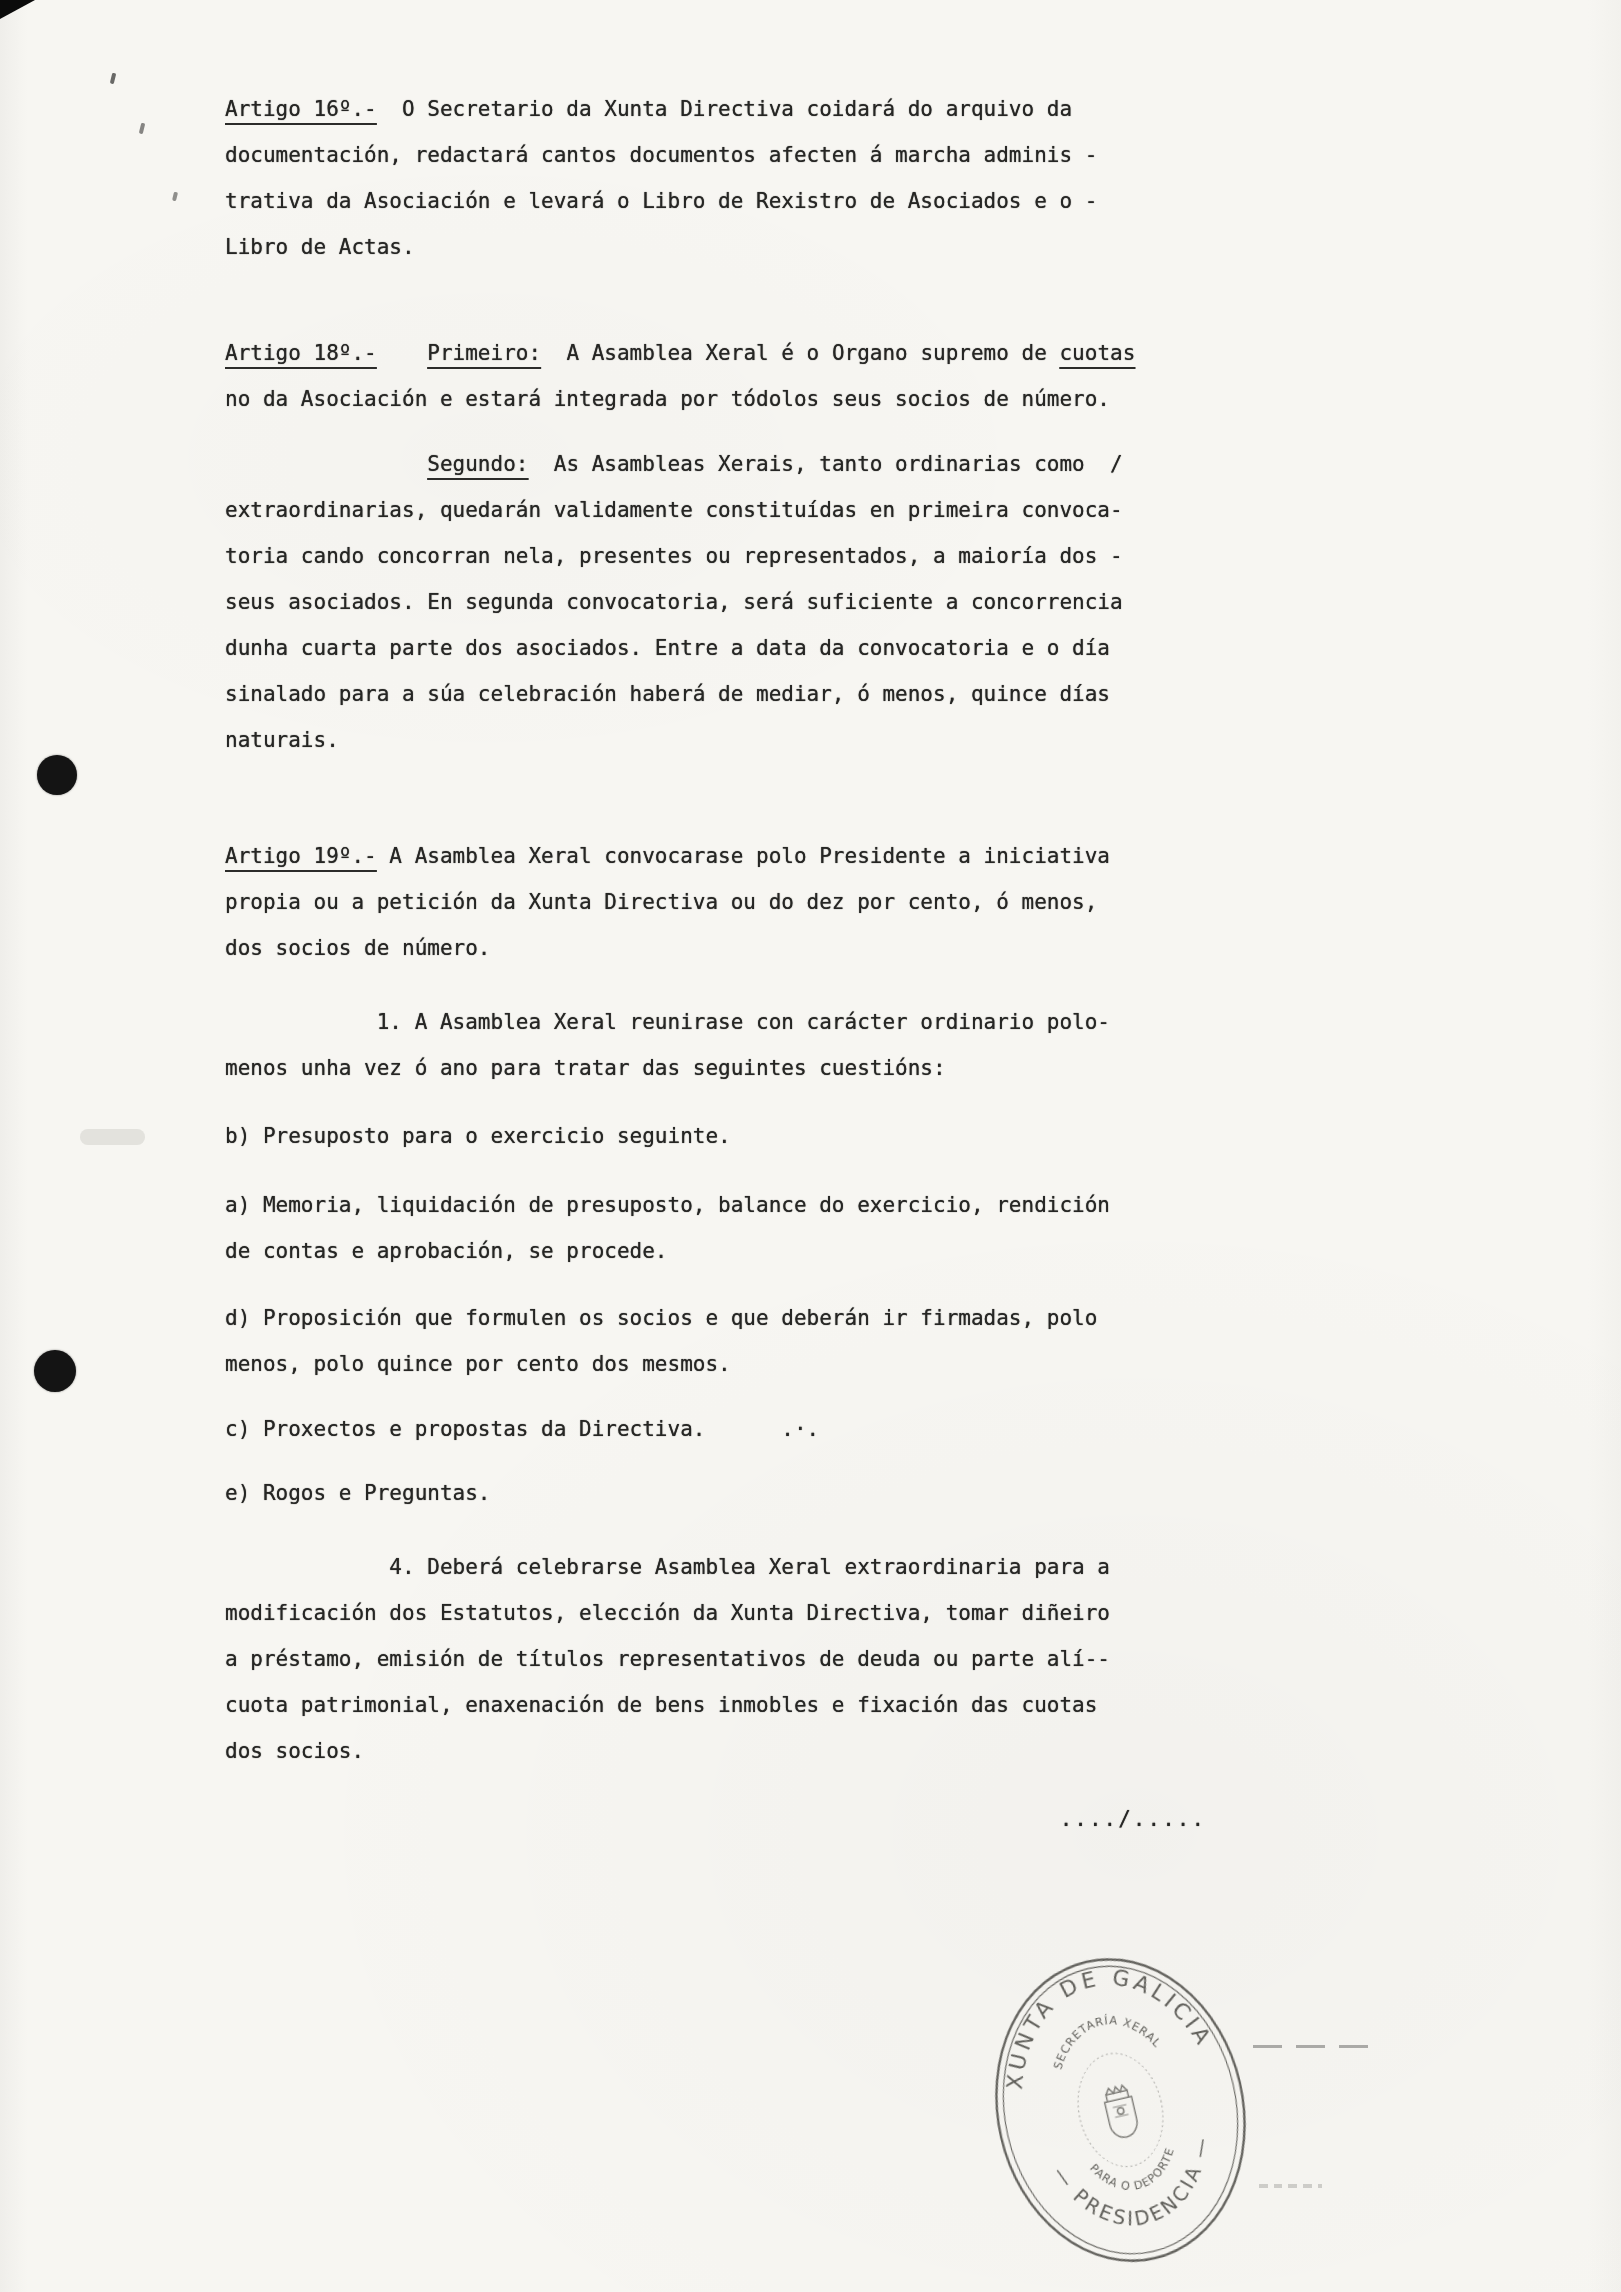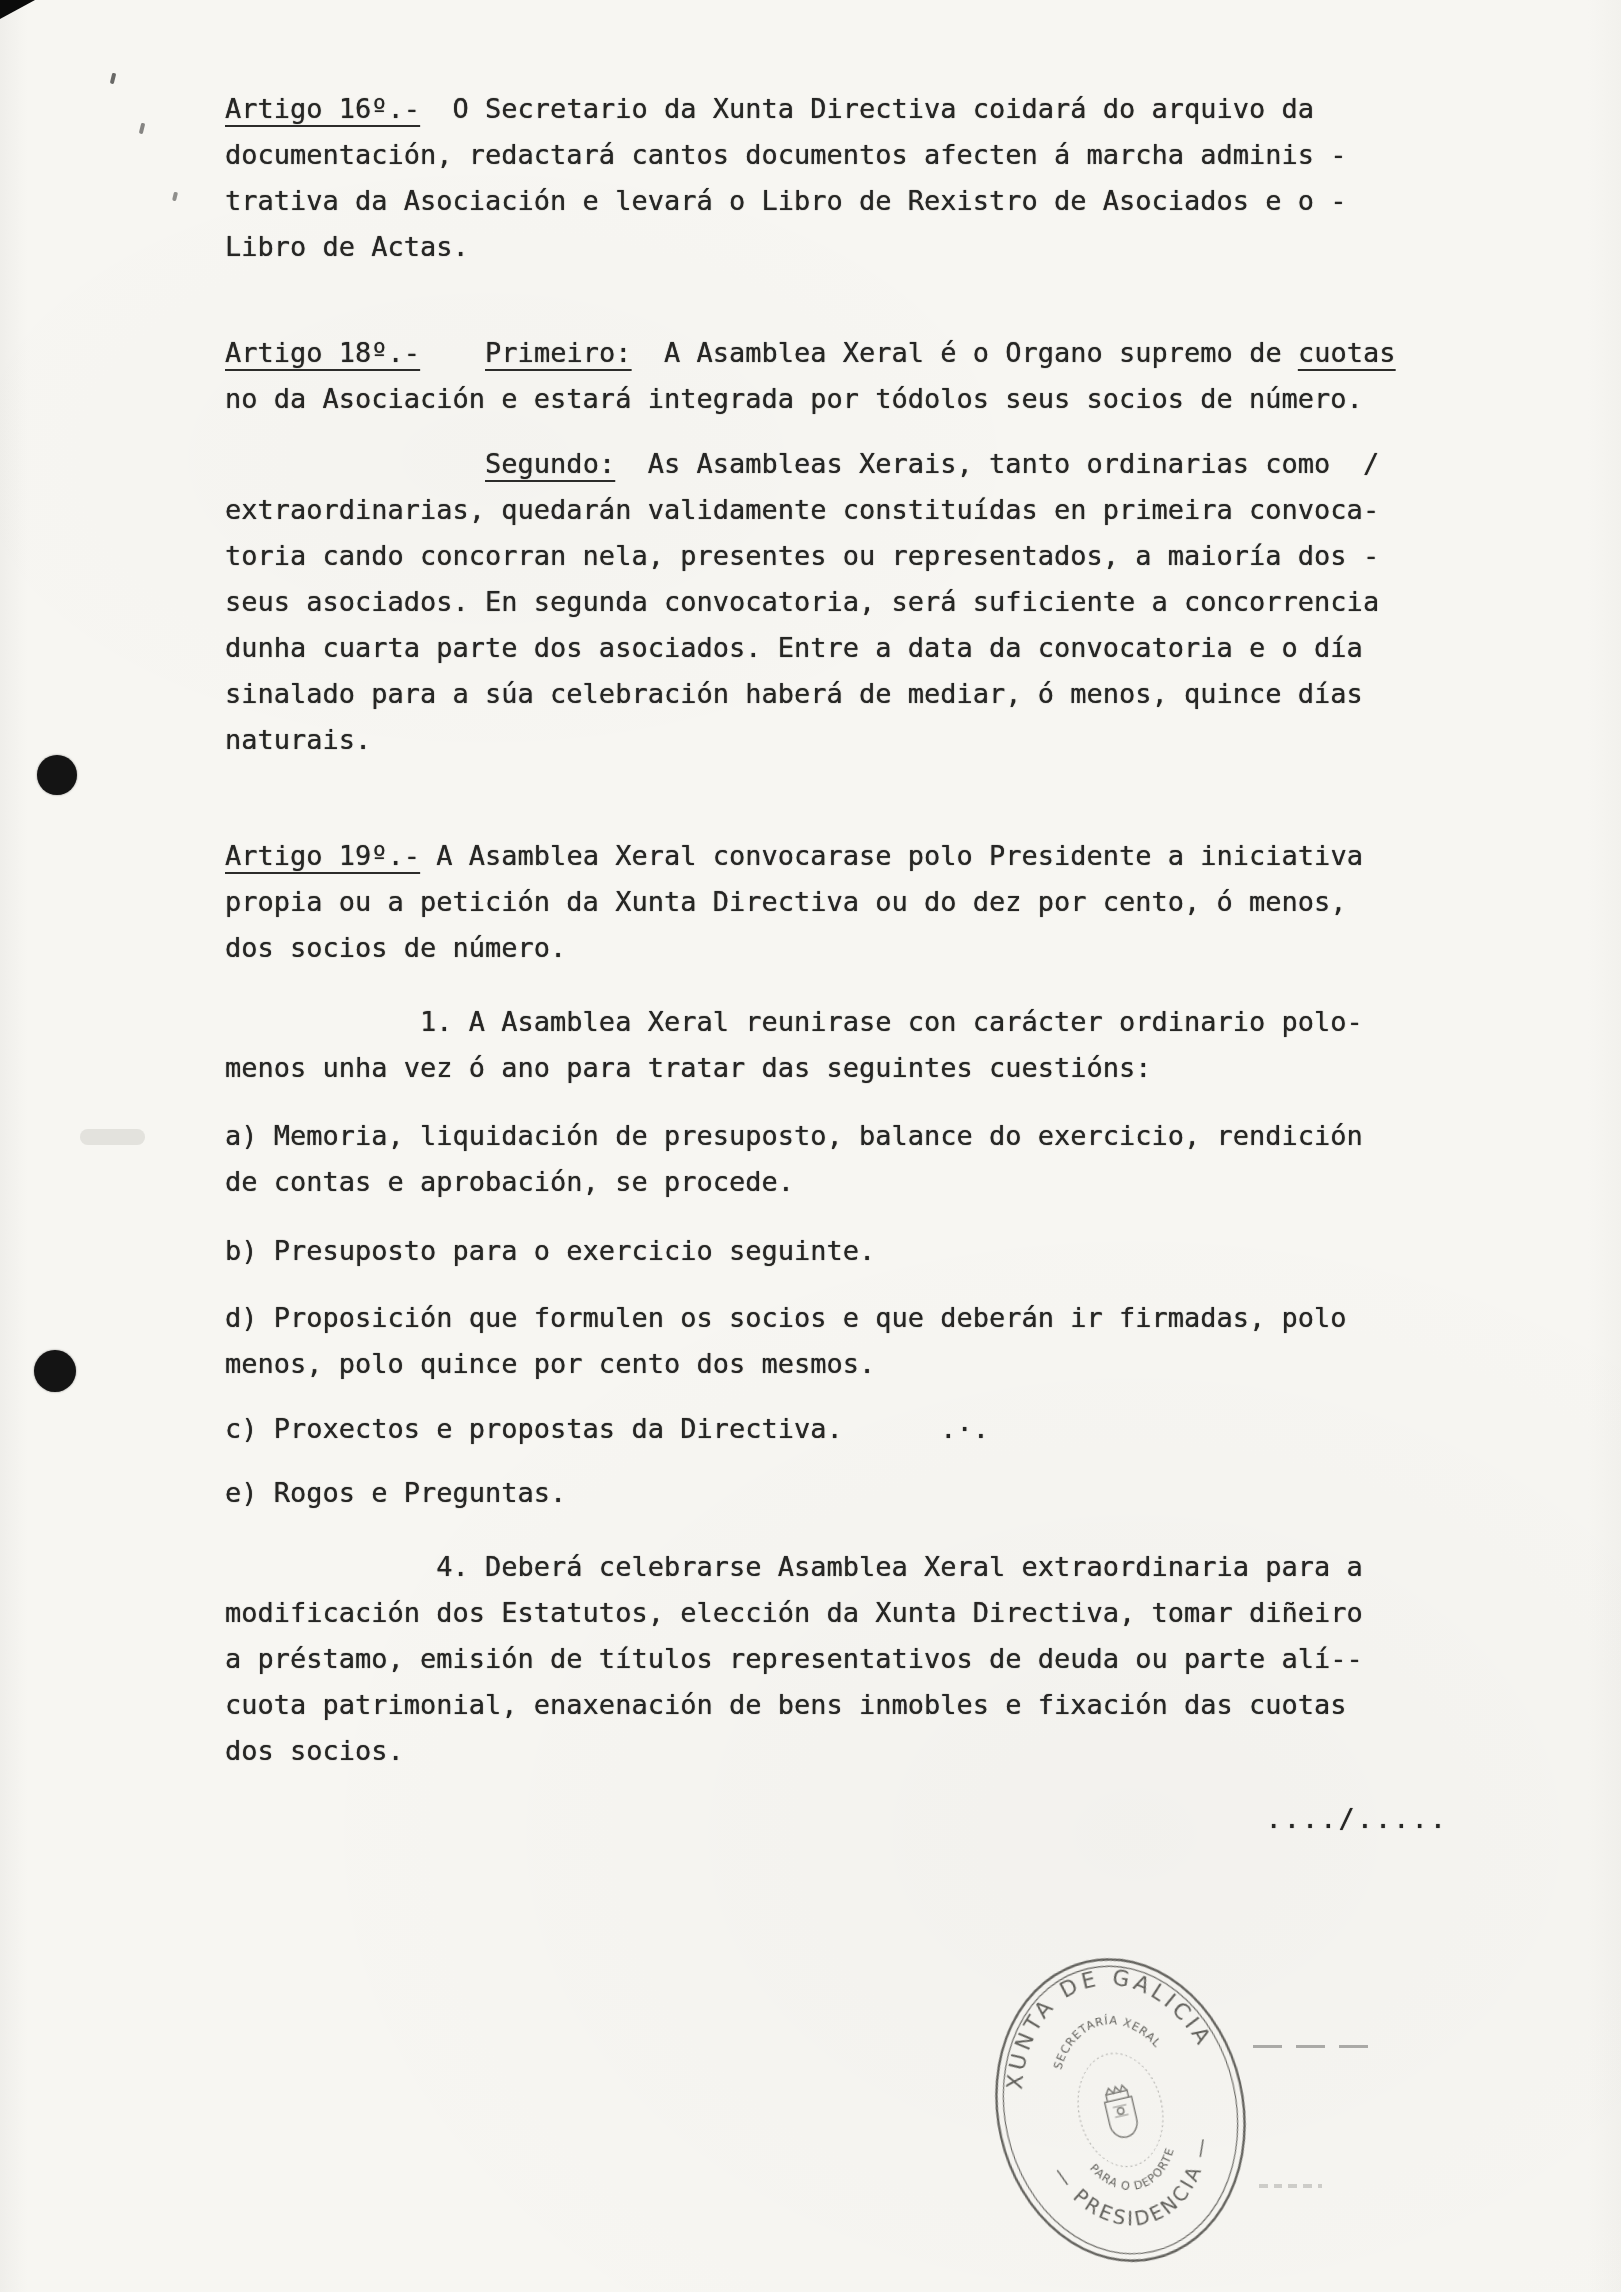--- a/index.html
+++ b/index.html
@@ -10,21 +10,21 @@
     background:
       radial-gradient(ellipse 882px 490px at 30% 20%, rgba(0,0,0,0.012), transparent 70%),
       radial-gradient(ellipse 1176px 882px at 70% 80%, rgba(0,0,0,0.018), transparent 75%),
       linear-gradient(90deg, #efeeea 0px, #f7f6f2 27.4px, #f7f6f2 1588px, #f2f1ed 1621px),
       #f7f6f2;
     overflow:hidden;
     font-family:"DejaVu Sans Mono", monospace;
   }
   .content{
     position:absolute;left:225px;top:86px;width:1333px;
-    font-size:27px;line-height:46px;
+    font-size:21px;line-height:46px;
     color:#262624;
     text-shadow:0 0 1px rgba(35,35,33,0.85);
     white-space:pre;
   }
   .para{margin:0;}
   .m17{margin-top:53px}
   .m18a{margin-top:60px}
   .m18b{margin-top:18.6px}
   .m19{margin-top:70px}
   .m191{margin-top:28px}
@@ -99,22 +99,22 @@
 Libro de Actas.</span></p><p class="para m18a"><span class="u">Artigo 18º.-</span><span>    </span><span class="u">Primeiro:</span><span>  A Asamblea Xeral é o Organo supremo de </span><span class="u">cuotas</span><span>
 no da Asociación e estará integrada por tódolos seus socios de número.</span></p><p class="para m18b"><span>                </span><span class="u">Segundo:</span><span>  As Asambleas Xerais, tanto ordinarias como  /
 extraordinarias, quedarán validamente constituídas en primeira convoca-
 toria cando concorran nela, presentes ou representados, a maioría dos -
 seus asociados. En segunda convocatoria, será suficiente a concorrencia
 dunha cuarta parte dos asociados. Entre a data da convocatoria e o día
 sinalado para a súa celebración haberá de mediar, ó menos, quince días
 naturais.</span></p><p class="para m19"><span class="u">Artigo 19º.-</span><span> A Asamblea Xeral convocarase polo Presidente a iniciativa
 propia ou a petición da Xunta Directiva ou do dez por cento, ó menos,
 dos socios de número.</span></p><p class="para m191">            1. A Asamblea Xeral reunirase con carácter ordinario polo-
-menos unha vez ó ano para tratar das seguintes cuestións:</p><p class="para ma">a) Memoria, liquidación de presuposto, balance do exercicio, rendición
-de contas e aprobación, se procede.</p><p class="para mb">b) Presuposto para o exercicio seguinte.</p><p class="para md">d) Proposición que formulen os socios e que deberán ir firmadas, polo
+menos unha vez ó ano para tratar das seguintes cuestións:</p><p class="para mb">b) Presuposto para o exercicio seguinte.</p><p class="para ma">a) Memoria, liquidación de presuposto, balance do exercicio, rendición
+de contas e aprobación, se procede.</p><p class="para md">d) Proposición que formulen os socios e que deberán ir firmadas, polo
 menos, polo quince por cento dos mesmos.</p><p class="para mc">c) Proxectos e propostas da Directiva.      .·.</p><p class="para me">e) Rogos e Preguntas.</p><p class="para m2">             4. Deberá celebrarse Asamblea Xeral extraordinaria para a
 modificación dos Estatutos, elección da Xunta Directiva, tomar diñeiro
 a préstamo, emisión de títulos representativos de deuda ou parte alí--
 cuota patrimonial, enaxenación de bens inmobles e fixación das cuotas
 dos socios.</p><p class="para mdots">                                                         ..../.....</p></div>
 
   <svg class="stamp" viewBox="0 0 256 316" xmlns="http://www.w3.org/2000/svg">
     <defs>
       <path id="arc-top" d="M 30 158 A 98 128 0 0 1 226 158"></path>
       <path id="arc-bottom" d="M 40 158 A 88 118 0 0 0 216 158"></path>

